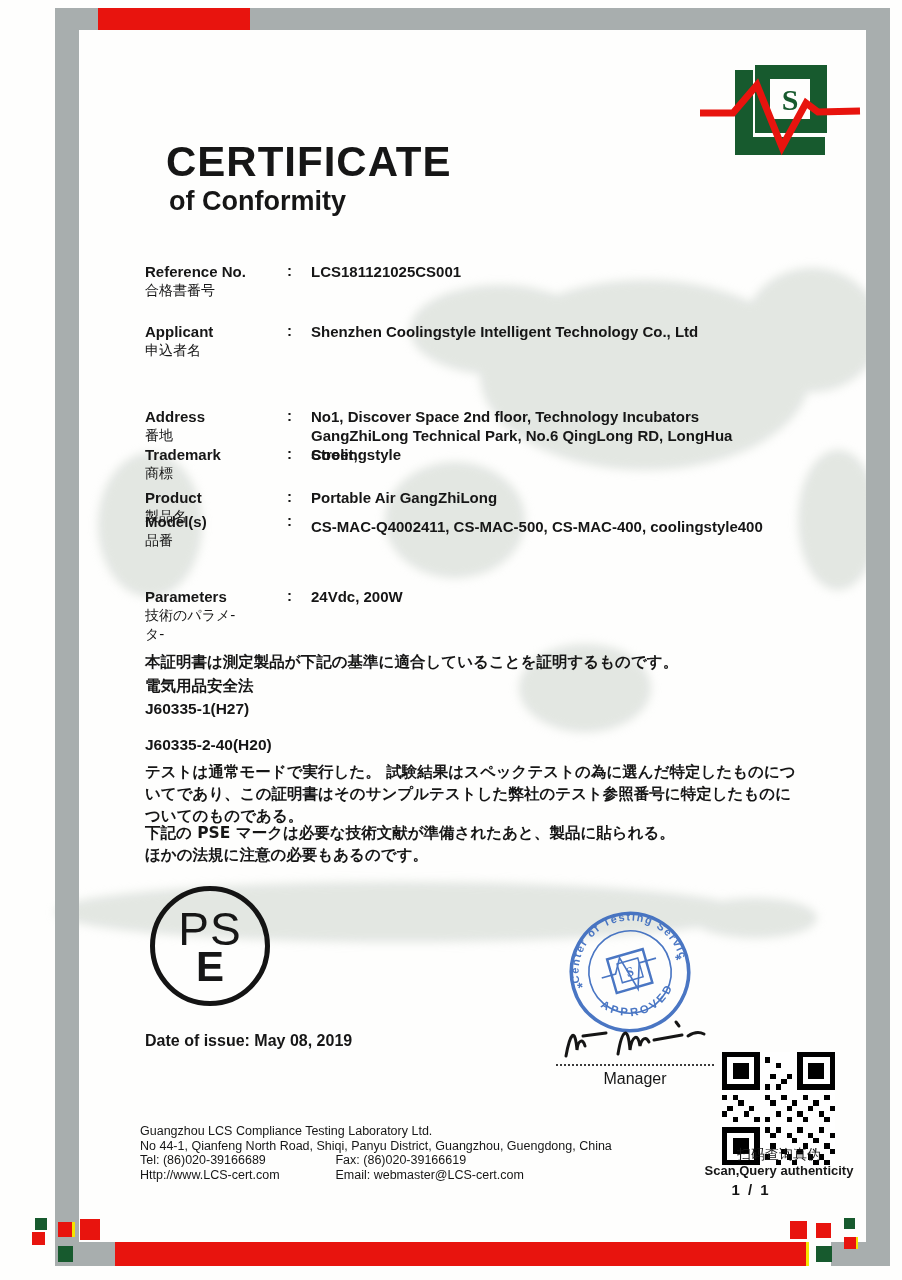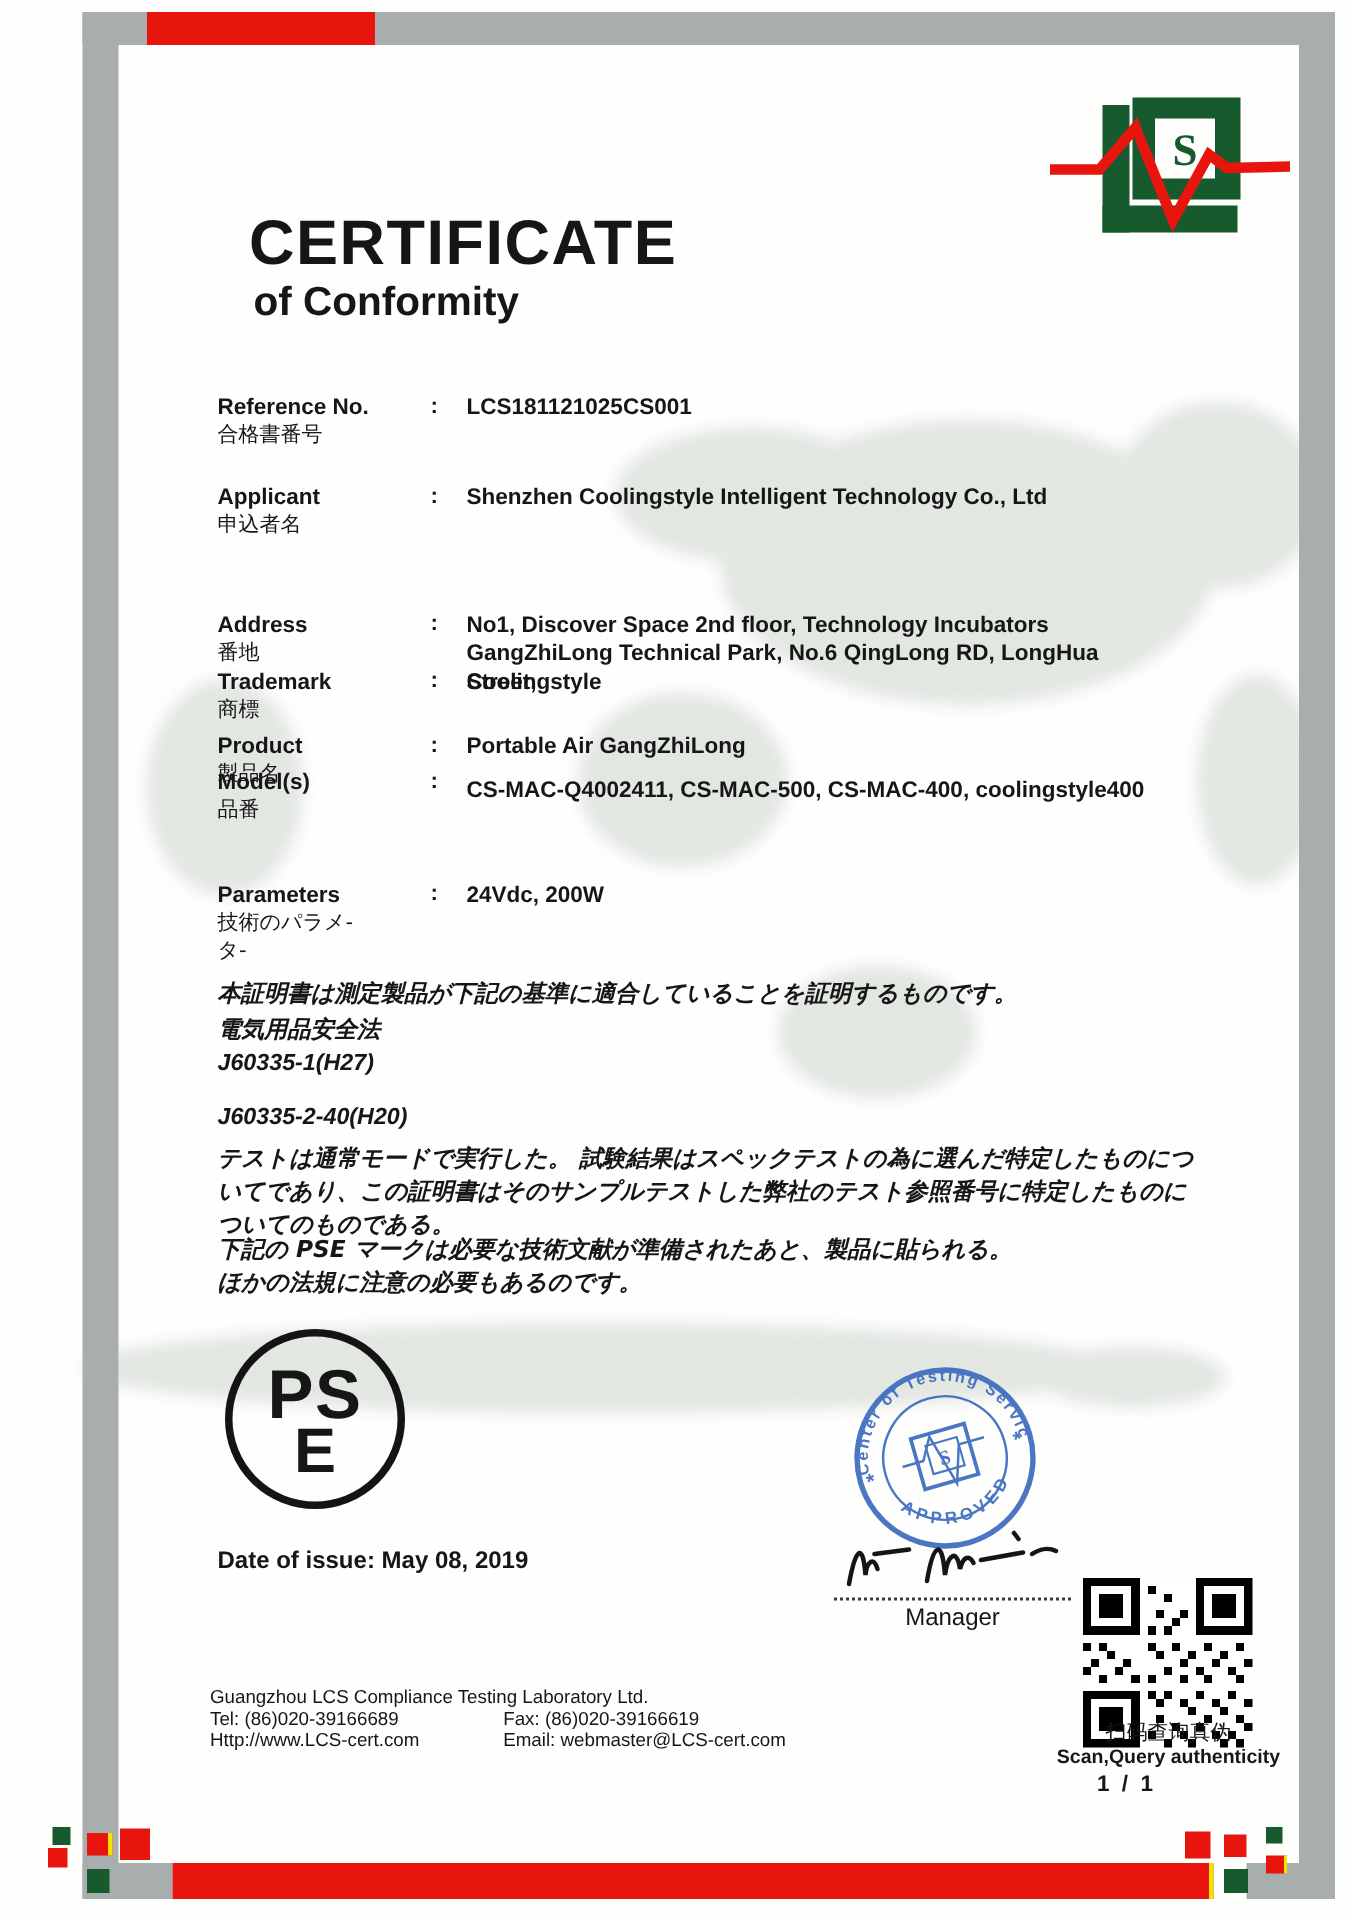--- a/index.html
+++ b/index.html
@@ -26,26 +26,26 @@
   
   .title-main{position:absolute;left:166px;top:138px;font-size:42px;font-weight:bold;letter-spacing:1px;z-index:2;}
   .title-sub{position:absolute;left:169px;top:186px;font-size:27px;font-weight:bold;z-index:2;}
   
   .field-row{position:absolute;left:145px;display:flex;z-index:2;}
   .f-label{width:142px;font-size:15px;font-weight:bold;line-height:19px;}
   .f-label .jp{font-weight:normal;font-size:14px;font-family:"DejaVu Sans",sans-serif;}
   .f-colon{width:24px;font-size:15px;font-weight:bold;}
   .f-value{width:470px;font-size:15px;font-weight:bold;line-height:19px;}
   
-  .stmt{position:absolute;left:145px;z-index:2;font-size:15.5px;font-family:"DejaVu Sans","Liberation Sans",sans-serif;font-weight:bold;white-space:nowrap;font-style:italic;}
+  .stmt{position:absolute;left:145px;z-index:2;font-size:15.5px;font-family:"DejaVu Sans","Liberation Sans",sans-serif;font-weight:bold;white-space:nowrap;}
   .stmt.latin{font-family:"Liberation Sans",sans-serif;}
   
   .pse{position:absolute;left:150px;top:886px;width:110px;height:110px;border:5px solid #141414;border-radius:50%;z-index:2;
        display:flex;flex-direction:column;align-items:center;justify-content:center;background:transparent;}
-  .pse .ps{font-size:46px;font-weight:bold;letter-spacing:1px;line-height:40px;margin-top:2px;}
+  .pse .ps{font-size:46px;font-weight:normal;letter-spacing:1px;line-height:40px;margin-top:2px;}
   .pse .e{font-size:42px;font-weight:bold;line-height:36px;}
   
   .date-line{position:absolute;left:145px;top:1032px;font-size:16px;font-weight:bold;z-index:2;}
   .stamp{position:absolute;left:558px;top:900px;width:144px;height:144px;z-index:3;transform:rotate(-16deg);opacity:.92;}
   .sig-wrap{position:absolute;left:556px;top:1012px;width:158px;z-index:4;border-bottom:2px dotted #3a3a3a;}
   .manager{position:absolute;left:556px;top:1070px;width:158px;text-align:center;font-size:16px;z-index:4;}
   
   .qr{position:absolute;left:722px;top:1052px;width:113px;height:113px;z-index:2;}
   .qr-cap-cn{position:absolute;left:700px;top:1146px;width:158px;text-align:center;font-size:14px;font-weight:normal;font-family:"DejaVu Sans",sans-serif;z-index:2;}
   .qr-cap-en{position:absolute;left:688px;top:1163px;width:182px;text-align:center;font-size:13px;font-weight:bold;z-index:2;}
@@ -301,20 +301,21 @@
         <rect x="17" y="20" width="1" height="1"></rect>
         <rect x="19" y="20" width="1" height="1"></rect>
     </g>
   </svg>
   <div class="qr-cap-cn">扫码查询真伪</div>
   <div class="qr-cap-en">Scan,Query authenticity</div>
   <div class="qr-page">1 / 1</div>
 
   <div class="footer">
     <div>Guangzhou LCS Compliance Testing Laboratory Ltd.</div>
+    <div>No 44-1, Qianfeng North Road, Shiqi, Panyu District, Guangzhou, Guengdong, China</div>
     <div class="cols">
       <span class="c1">Tel: (86)020-39166689</span>
       <span>Fax: (86)020-39166619</span>
     </div>
     <div class="cols">
       <span class="c1">Http://www.LCS-cert.com</span>
       <span>Email: webmaster@LCS-cert.com</span>
     </div>
   </div>
 

